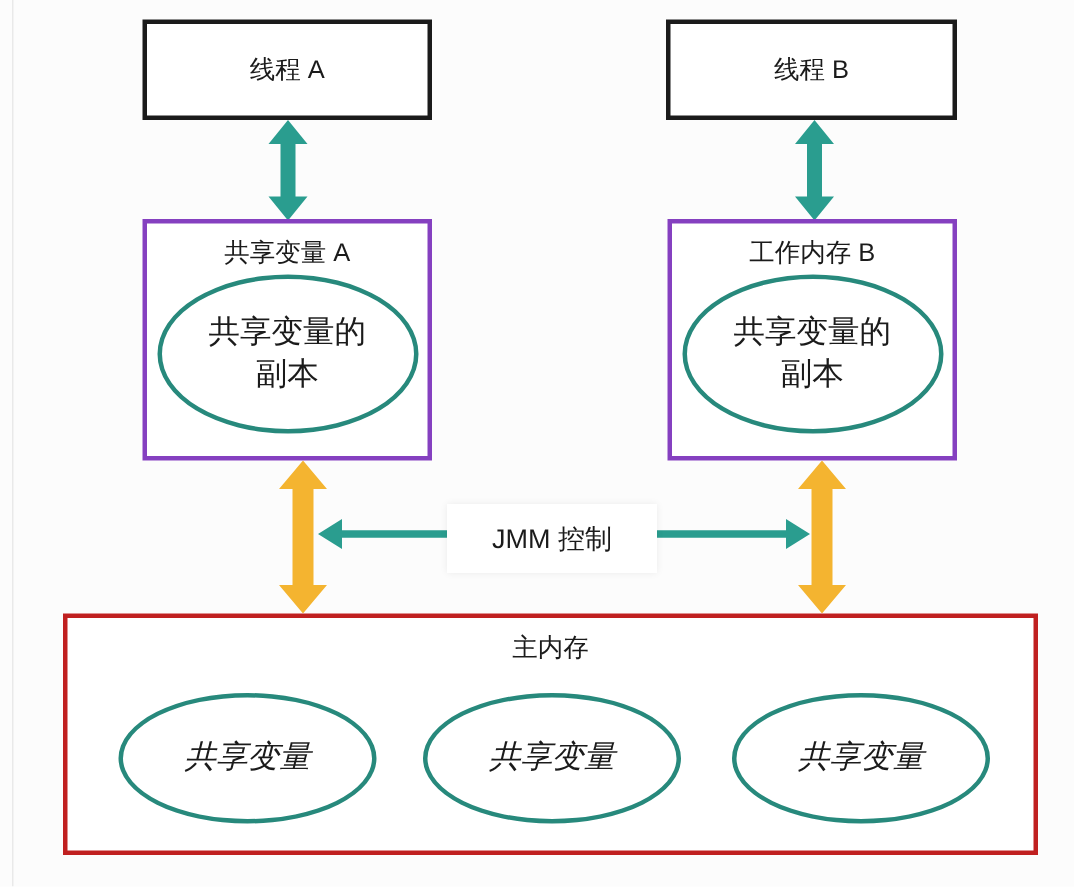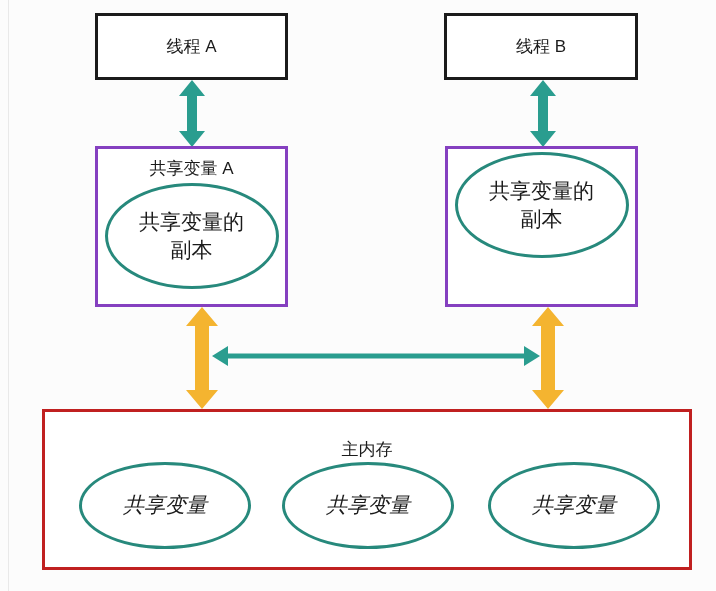--- a/index.html
+++ b/index.html
@@ -96,21 +96,21 @@
   }
 
   .mainmem {
     left: 42px;
     top: 409px;
     width: 650px;
     height: 161px;
     border: 3px solid var(--red, #c02020);
   }
   .mainmem-title {
-    margin-top: 26px;
+    margin-top: 8px;
     text-align: center;
     font-size: 17px;
     font-weight: 500;
   }
   .main-ellipse {
     position: absolute;
     top: 50px;
     width: 172px;
     height: 87px;
     font-style: italic;
@@ -141,36 +141,38 @@
   </svg>
 
   <div class="box workmem" id="workmem-a">
     <div class="workmem-title">共享变量 A</div>
     <div class="ellipse workmem-ellipse">
       <span class="ellipse-line">共享变量的</span>
       <span class="ellipse-line">副本</span>
     </div>
   </div>
   <div class="box workmem" id="workmem-b">
+    <div class="workmem-title">工作内存 B</div>
     <div class="ellipse workmem-ellipse">
       <span class="ellipse-line">共享变量的</span>
       <span class="ellipse-line">副本</span>
     </div>
   </div>
 
   <svg class="arrow" id="arrow-mem-a" viewBox="0 0 34 102">
     <polygon class="yellow-fill" points="17,0 33,19 24,19 24,83 33,83 17,102 1,83 10,83 10,19 1,19"></polygon>
   </svg>
   <svg class="arrow" id="arrow-mem-b" viewBox="0 0 34 102">
     <polygon class="yellow-fill" points="17,0 33,19 24,19 24,83 33,83 17,102 1,83 10,83 10,19 1,19"></polygon>
   </svg>
 
   <svg class="arrow" id="arrow-jmm" viewBox="0 0 328 26">
     <polygon class="teal-fill" points="0,13 16,3 16,10.5 312,10.5 312,3 328,13 312,23 312,15.5 16,15.5 16,23"></polygon>
   </svg>
+  <div class="jmm-label">JMM 控制</div>
 
   <div class="box mainmem" id="main-memory">
     <div class="mainmem-title">主内存</div>
     <div class="ellipse main-ellipse" id="main-ellipse-0">共享变量</div>
     <div class="ellipse main-ellipse" id="main-ellipse-1">共享变量</div>
     <div class="ellipse main-ellipse" id="main-ellipse-2">共享变量</div>
   </div>
 
 </div>
 

